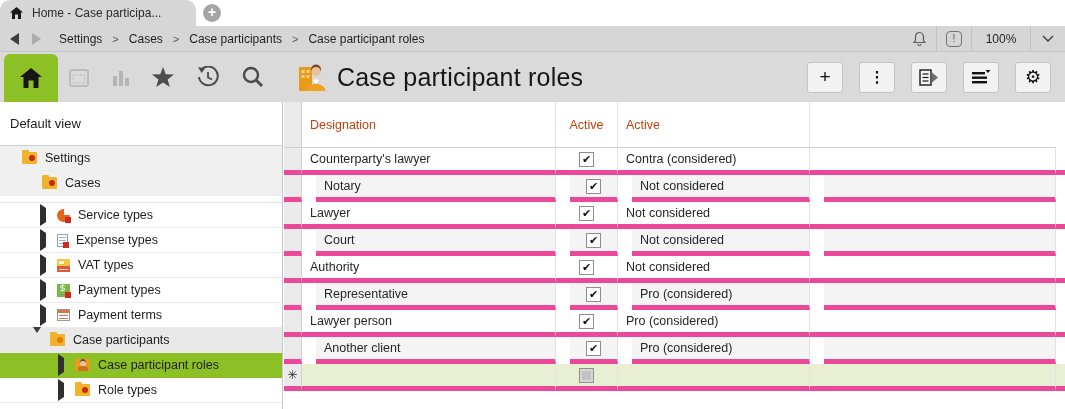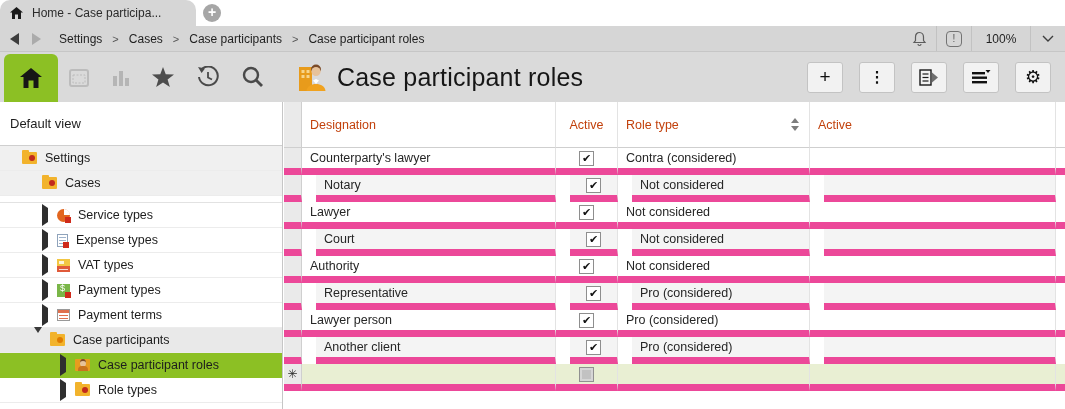--- a/index.html
+++ b/index.html
@@ -55,21 +55,21 @@
   .toolbar { margin-left:auto; margin-right:14px; display:flex; gap:16px; }
   .tool-btn {
     width:36px; height:31px; background:#f2f2f2; border:1px solid #c3c3c3; border-radius:3px;
     display:flex; align-items:center; justify-content:center; font-size:19px; color:#111;
   }
   .tool-btn.kebab { font-size:15px; font-weight:bold; }
   .tool-btn.gear { font-size:18px; }
 
   
   .content { position:absolute; left:0; top:102px; width:1065px; height:307px; background:#fff; }
-  .sidebar { position:absolute; left:0; top:0; width:283px; height:307px; background:#fff; border-right:1px solid #c6c6c6;text-align:center; }
+  .sidebar { position:absolute; left:0; top:0; width:283px; height:307px; background:#fff; border-right:1px solid #c6c6c6; }
   .default-view { height:44px; border-bottom:1px solid #cfcfcf; display:flex; align-items:center; padding-left:10px; font-size:13px; color:#1d1d1d; }
 
   .tree { width:100%; }
   .tree-row { height:25px; display:flex; align-items:center; border-bottom:1px solid #ececec; font-size:12.5px; color:#1d1d1d; background:#fff; }
   .tree-row.shade { background:#f0f0f0; }
   .tree-row.shade2 { background:#e9e9e9; }
   .tree-row.selected { background:#8cc024; border-bottom:1px solid #8cc024; }
   .tree-row.clipped { height:7px; overflow:hidden; border-bottom:1px solid #e2e2e2; }
   .clip-inner { display:flex; align-items:center; height:25px; transform:translateY(-15px); }
 
@@ -111,21 +111,21 @@
   
   .table { position:absolute; left:284px; top:0; width:781px; }
   .t-row { display:grid; grid-template-columns:18px 254px 62px 192px 246px 9px; height:27px; }
   .t-head { height:46px; }
   .t-head .cell { border-bottom:1px solid #cfcfcf; font-size:12.5px; color:#c2410c; }
   .cell { display:flex; align-items:center; border-right:1px solid #e3e3e3; padding-left:8px; font-size:12.5px; color:#262626; overflow:hidden; }
   .cell.center { justify-content:center; padding-left:0; }
   .cell.edge { border-right:none; padding:0; }
   .gutter { background:#eaeaea; border-right:1px solid #cfcfcf; border-bottom:1px solid #d8d8d8; display:flex; align-items:center; justify-content:center; padding:0; }
   .t-head .gutter { border-bottom:1px solid #cfcfcf; }
-  .body-row .cell { border-bottom:7px solid #ec4899; }
+  .body-row .cell { border-bottom:5px solid #ec4899; }
   .body-row.stripe .cell:not(.gutter) { background:#f4f4f4;margin-left:14px; }
   .body-row.newrow .cell:not(.gutter) { background:#e9efd3; }
   .sort-ic { margin-left:auto; margin-right:10px; display:flex; flex-direction:column; gap:3px; }
   .sort-up { width:0; height:0; border-left:4px solid transparent; border-right:4px solid transparent; border-bottom:5px solid #7d7d7d; }
   .sort-dn { width:0; height:0; border-left:4px solid transparent; border-right:4px solid transparent; border-top:5px solid #7d7d7d; }
   .checkbox { width:15px; height:15px; background:#fff; border:1px solid #8e8e8e; display:flex; align-items:center; justify-content:center; font-size:11px; color:#111; line-height:1; }
   .checkbox.off { background:#c2c2c2; border:1px solid #909090; box-shadow:inset 0 0 0 2px #d6d6d6; color:transparent; }
   .star-glyph { font-size:12px; color:#2e2e2e; }
 </style>
 </head>
@@ -328,27 +328,20 @@
         </div>
 
       </div>
     </div>
 
     <div class="table">
       <div class="t-row t-head">
         <div class="cell gutter"></div>
         <div class="cell">Designation</div>
         <div class="cell center">Active</div>
-        <div class="cell">
-          <span>Role type</span>
-          <span class="sort-ic">
-              <span class="sort-up"></span>
-              <span class="sort-dn"></span>
-            </span>
-        </div>
         <div class="cell">Active</div>
         <div class="cell edge"></div>
       </div>
 
       <div class="t-row body-row">
         <div class="cell gutter"></div>
         <div class="cell">Counterparty's lawyer</div>
         <div class="cell center">
             <span class="checkbox">✔</span>
           </div>

